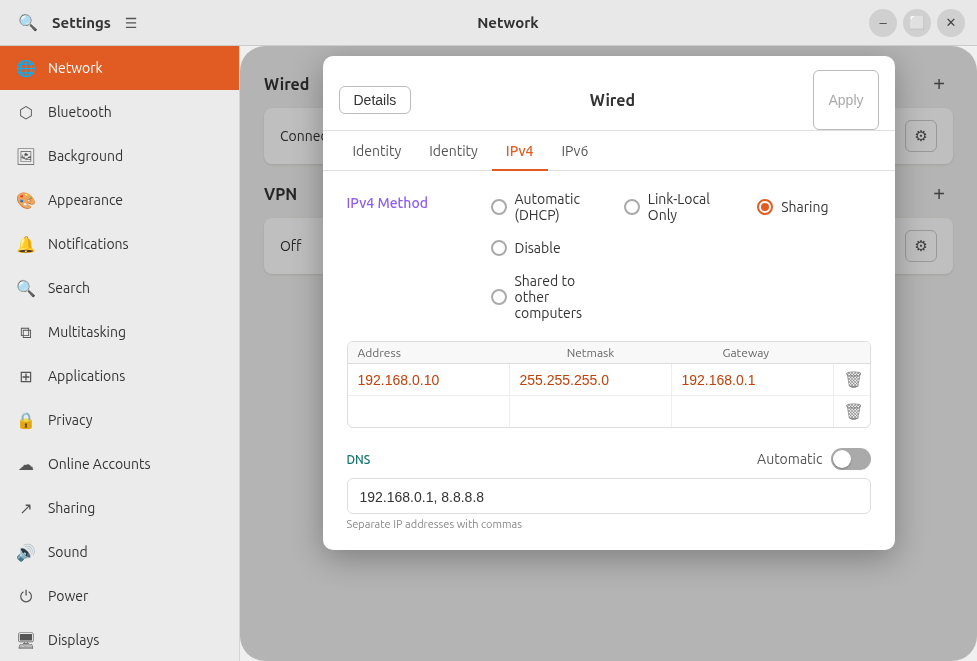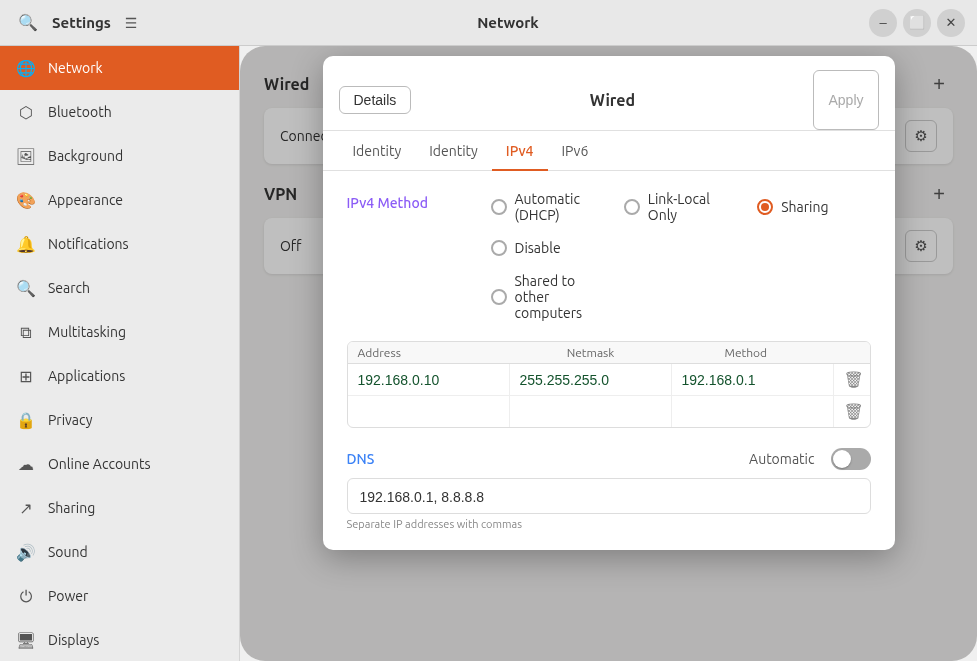--- a/index.html
+++ b/index.html
@@ -365,21 +365,21 @@
       padding: 6px 10px;
       border-right: 1px solid #eee;
     }
     .addr-cell:last-child { border-right: none; }
     .addr-input {
       width: 100%;
       border: none;
       outline: none;
       font-size: 14px;
       background: transparent;
-      color: #14532d;
+      color: #c2410c;
     }
     .addr-delete-btn {
       display: flex;
       align-items: center;
       justify-content: center;
       cursor: pointer;
       color: #888;
       font-size: 16px;
       background: transparent;
       border: none;
@@ -387,28 +387,28 @@
 
     
     .dns-section { }
     .dns-header {
       display: flex;
       align-items: center;
       justify-content: space-between;
       margin-bottom: 8px;
     }
     .dns-title {
-      font-size: 14px;
+      font-size: 12px;
       font-weight: 500;
-      color: #3b82f6;
+      color: #0f766e;
     }
     .dns-auto-label {
       font-size: 14px;
       color: #555;
-      margin-right: 16px;
+      margin-right: 8px;
     }
     .toggle-small {
       width: 40px; height: 22px;
       border-radius: 11px;
       background: #aaa;
       position: relative;
       cursor: pointer;
     }
     .toggle-small::after {
       content: '';
@@ -580,21 +580,21 @@
                 </div>
               </div>
             </div>
           </div>
 
           <div class="addresses-section">
             <div class="addresses-table">
               <div class="addr-header">
                 <span class="addr-header-cell">Address</span>
                 <span class="addr-header-cell">Netmask</span>
-                <span class="addr-header-cell">Method</span>
+                <span class="addr-header-cell">Gateway</span>
                 <span class="addr-header-cell"></span>
               </div>
               <div class="addr-row">
                 <div class="addr-cell">
                   <input class="addr-input" type="text" value="192.168.0.10" style="">
                 </div>
                 <div class="addr-cell">
                   <input class="addr-input" type="text" value="255.255.255.0" style="">
                 </div>
                 <div class="addr-cell">

